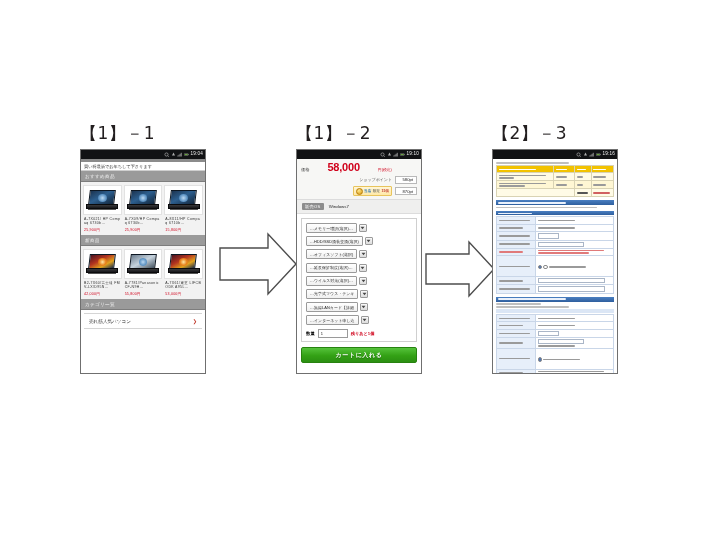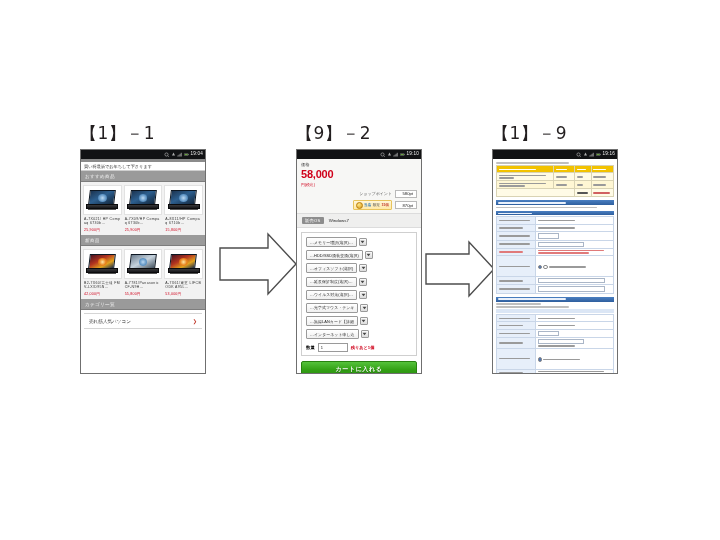--- a/index.html
+++ b/index.html
@@ -84,21 +84,21 @@
   }
   .cat-item{
     background:#fff;border-top:1px solid #d5d5d5;border-bottom:1px solid #d5d5d5;
     margin:3px 3px 0;padding:4px 5px;font-size:4.6px;color:#2b2b2b;
     display:flex;justify-content:space-between;align-items:center;
   }
   .chev{color:#c0392b;font-size:5px;}
 
   
   .p2-pricebox{background:#f7f7f5;padding:3px 4px 3px;border-bottom:1px solid #dcdcdc;}
-  .pr-line{display:flex;align-items:baseline;justify-content:flex-start;gap:2px;flex-direction:column;}
+  .pr-line{display:flex;align-items:baseline;justify-content:flex-start;gap:18px;}
   .pr-lab{font-size:4.2px;color:#444;}
   .pr-big{font-size:11px;font-weight:bold;color:#d0021b;letter-spacing:-.2px;line-height:1;}
   .pr-suffix{font-size:3.8px;color:#d0021b;}
   .pt-line{display:flex;align-items:center;justify-content:flex-end;gap:3px;margin-top:2.5px;}
   .pt-lab{font-size:4px;color:#555;}
   .pt-val{
     font-size:4.2px;color:#222;background:#fff;border:1px solid #b9b9b9;
     padding:.5px 3px;min-width:22px;text-align:right;box-sizing:border-box;
   }
   .pt-banner{
@@ -301,21 +301,21 @@
     </div>
   </div>
 
   <div class="arrow" style="left:218px;top:232px;">
     <svg width="80" height="64" viewBox="0 0 80 64">
       <path d="M2 16 L50 16 L50 2 L78 32 L50 62 L50 48 L2 48 Z" fill="#ffffff" stroke="#4d4d4d" stroke-width="1.4" stroke-linejoin="miter"></path>
     </svg>
   </div>
 
   <div class="step" style="left:296px;top:122px;">
-    <div class="step-title">【9】－2</div>
+    <div class="step-title">【1】－2</div>
 
     <div class="phone">
       <div class="statusbar">
         <div class="sb-icons">
           <svg class="sb-ic" viewBox="0 0 10 10">
               <circle cx="5" cy="5" r="3.2" fill="none" stroke="#d7d7d7" stroke-width="1.3"></circle>
               <path d="M7.6 7.6 L9.6 9.6" stroke="#d7d7d7" stroke-width="1.3"></path>
             </svg>
           <svg class="sb-ic" viewBox="0 0 10 10">
               <path d="M5 1 L8 7 L2 7 Z" fill="#cfcfcf"></path>
@@ -440,21 +440,21 @@
     </div>
   </div>
 
   <div class="arrow" style="left:424px;top:240px;">
     <svg width="72" height="58" viewBox="0 0 72 58">
       <path d="M2 14 L45 14 L45 2 L70 29 L45 56 L45 44 L2 44 Z" fill="#ffffff" stroke="#4d4d4d" stroke-width="1.4" stroke-linejoin="miter"></path>
     </svg>
   </div>
 
   <div class="step" style="left:492px;top:122px;">
-    <div class="step-title">【1】－9</div>
+    <div class="step-title">【2】－3</div>
 
     <div class="phone">
       <div class="statusbar">
         <div class="sb-icons">
           <svg class="sb-ic" viewBox="0 0 10 10">
               <circle cx="5" cy="5" r="3.2" fill="none" stroke="#d7d7d7" stroke-width="1.3"></circle>
               <path d="M7.6 7.6 L9.6 9.6" stroke="#d7d7d7" stroke-width="1.3"></path>
             </svg>
           <svg class="sb-ic" viewBox="0 0 10 10">
               <path d="M5 1 L8 7 L2 7 Z" fill="#cfcfcf"></path>

